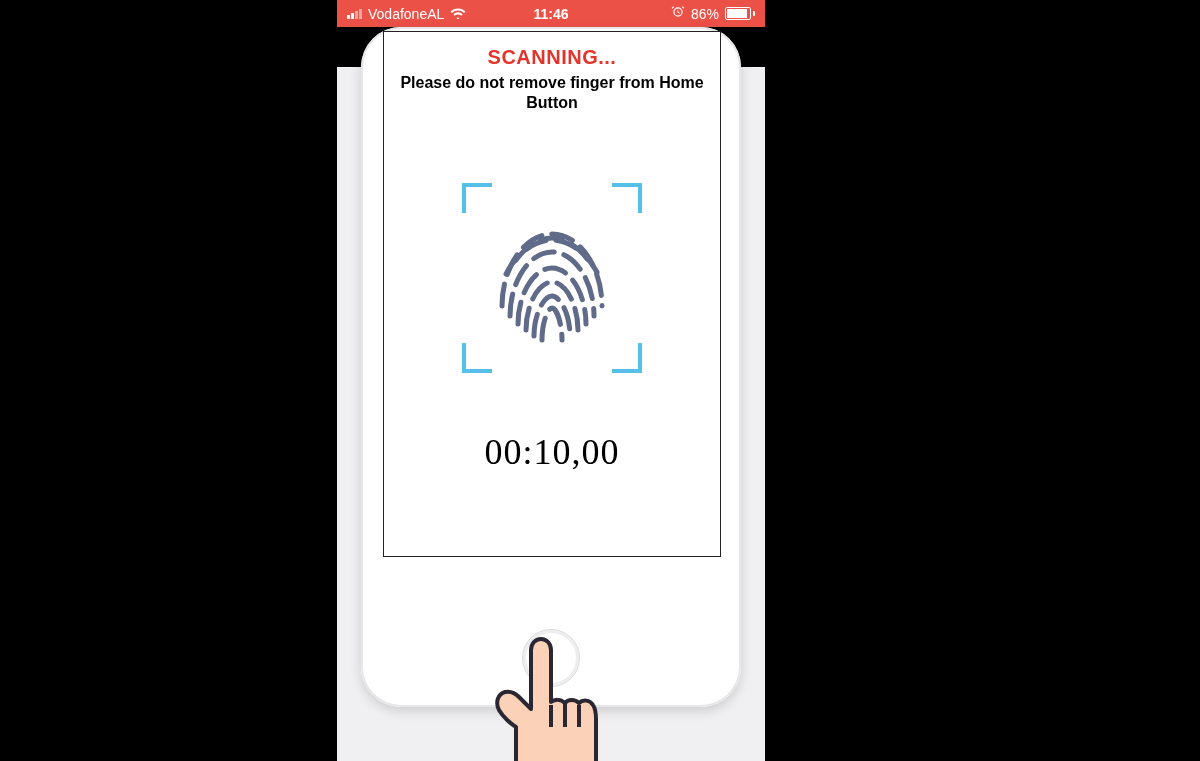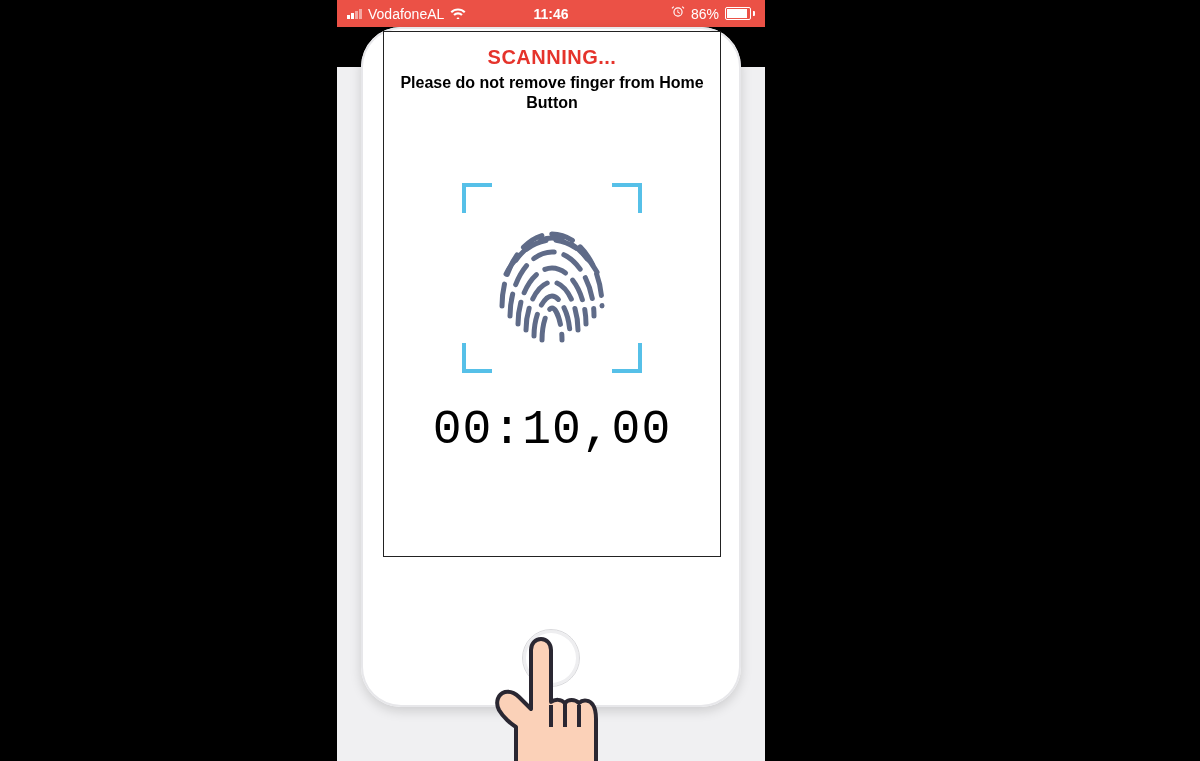--- a/index.html
+++ b/index.html
@@ -28,21 +28,21 @@
   .scanning-title{text-align:center;color:#e5332b;font-weight:800;font-size:20px;margin-top:14px;letter-spacing:.5px;}
   .instr{text-align:center;font-weight:800;font-size:16px;line-height:1.25;margin-top:4px;}
   
   .fp-wrap{position:relative;width:180px;height:190px;margin:70px auto 0;}
   .corner{position:absolute;width:26px;height:26px;border:4px solid #56c0e8;}
   .corner.tl{top:0;left:0;border-right:none;border-bottom:none;}
   .corner.tr{top:0;right:0;border-left:none;border-bottom:none;}
   .corner.bl{bottom:0;left:0;border-right:none;border-top:none;}
   .corner.br{bottom:0;right:0;border-left:none;border-top:none;}
   .fp{position:absolute;left:50%;top:50%;transform:translate(-50%,-50%);}
-  .timer{text-align:center;font-family:Liberation Mono, monospace;font-weight:400;font-size:48px;margin-top:30px;letter-spacing:1px;}
+  .timer{text-align:center;font-family:Liberation Serif, serif;font-weight:400;font-size:36px;margin-top:58px;letter-spacing:1px;}
   
   .home-btn{position:absolute;left:50%;bottom:20px;transform:translateX(-50%);width:56px;height:56px;border-radius:50%;background:#fff;border:1px solid #d9d9dc;box-shadow:inset 0 0 0 3px #eeeef0;}
   
   .hand{position:absolute;bottom:-12px;left:50%;transform:translateX(-50%);}
 </style>
 </head>
 <body>
 
 <div class="phone-col">
 

